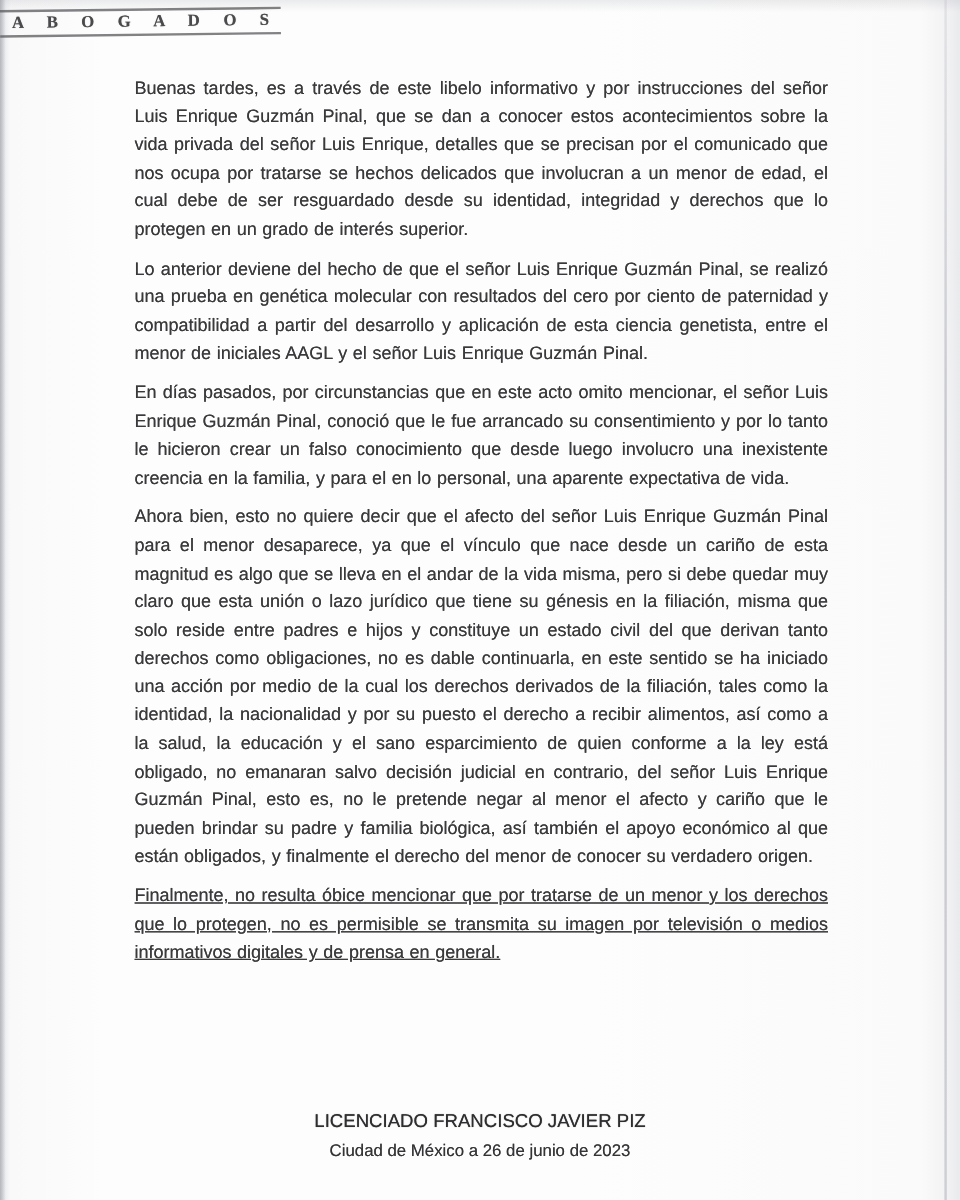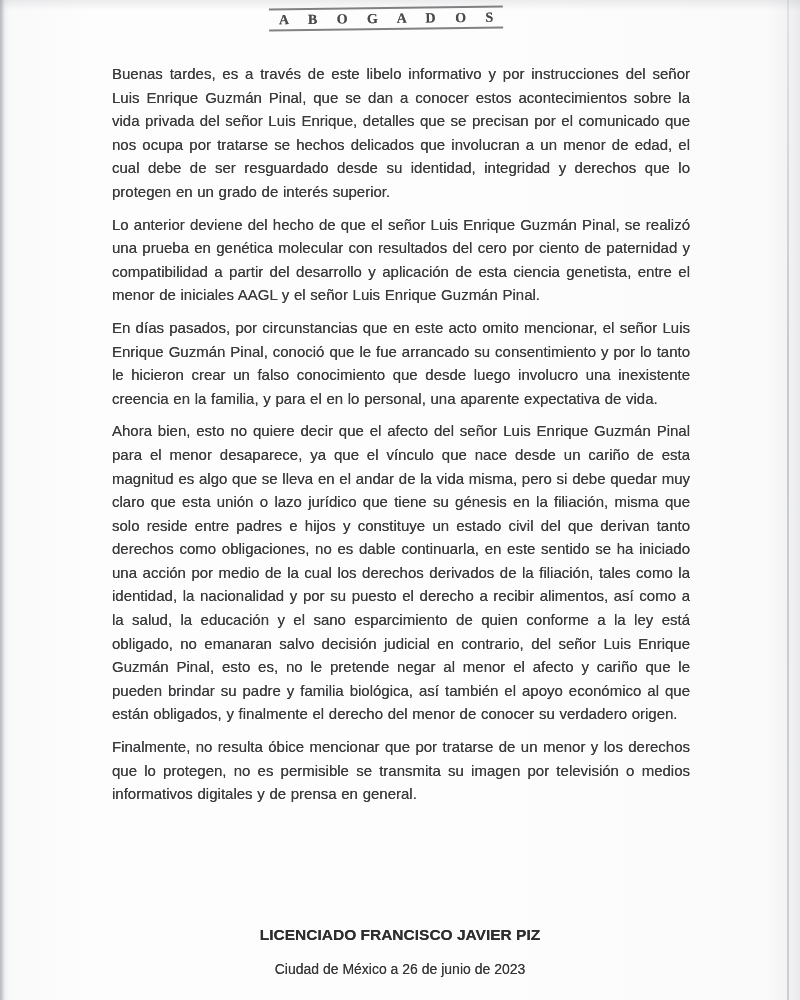--- a/index.html
+++ b/index.html
@@ -49,21 +49,20 @@
     height: 1000px;
     background: linear-gradient(to right, rgba(140,142,150,0.45), rgba(140,142,150,0.0));
   }
 
   
   .letterhead-wrap {
     position: absolute;
     top: 7px;
     left: 0;
     width: 772px;
-    text-align: center;
   }
   .letterhead {
     display: inline-block;
     font-family: "Liberation Serif", serif;
     font-weight: 700;
     font-size: 14px;
     line-height: 19px;
     color: #4a4a4c;
     letter-spacing: 8px;
     padding: 0 2px 0 10px;
@@ -84,48 +83,48 @@
   }
   .paragraph {
     margin: 0 0 9px 0;
     text-align: justify;
     font-size: 15px;
     line-height: 23.6px;
     color: #3a3a3c;
     text-shadow: 0 0 0.5px rgba(62,62,66,0.85);
     word-spacing: 0.5px;
   }
-  .paragraph:last-child { margin-bottom: 16px; }
+  .paragraph:last-child { margin-bottom: 16px; text-decoration: underline; }
 
   
   .signature {
     position: absolute;
     top: 924px;
     left: 111px;
     width: 578px;
     text-align: center;
     color: #353537;
   }
   .sig-name {
-    font-weight: 700;
+    font-weight: 400;
     font-size: 15.5px;
     line-height: 21px;
     color: #2e2e30;
     text-shadow: 0 0 0.6px rgba(46,46,50,0.9);
   }
   .sig-credential {
     font-size: 15px;
     line-height: 21px;
     margin-top: 3px;
     text-shadow: 0 0 0.5px rgba(62,62,66,0.8);
   }
   .sig-dateline {
     font-size: 14px;
     line-height: 19px;
-    margin-top: 15px;
+    margin-top: 4px;
     text-shadow: 0 0 0.5px rgba(62,62,66,0.8);
   }
 </style>
 </head>
 <body>
 
 <div class="page">
 
   <div class="edge-left"></div>
   <div class="edge-right"></div>

